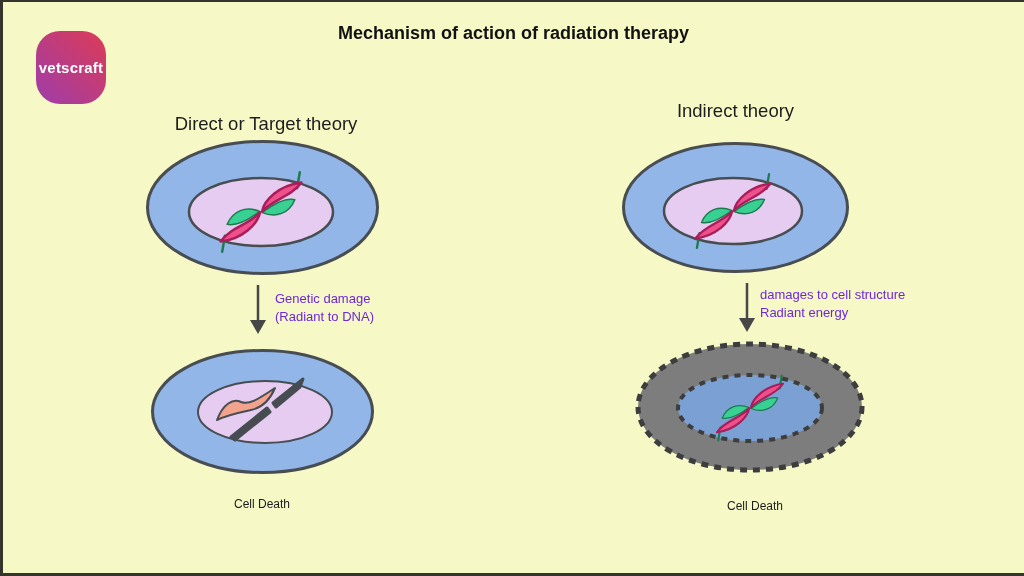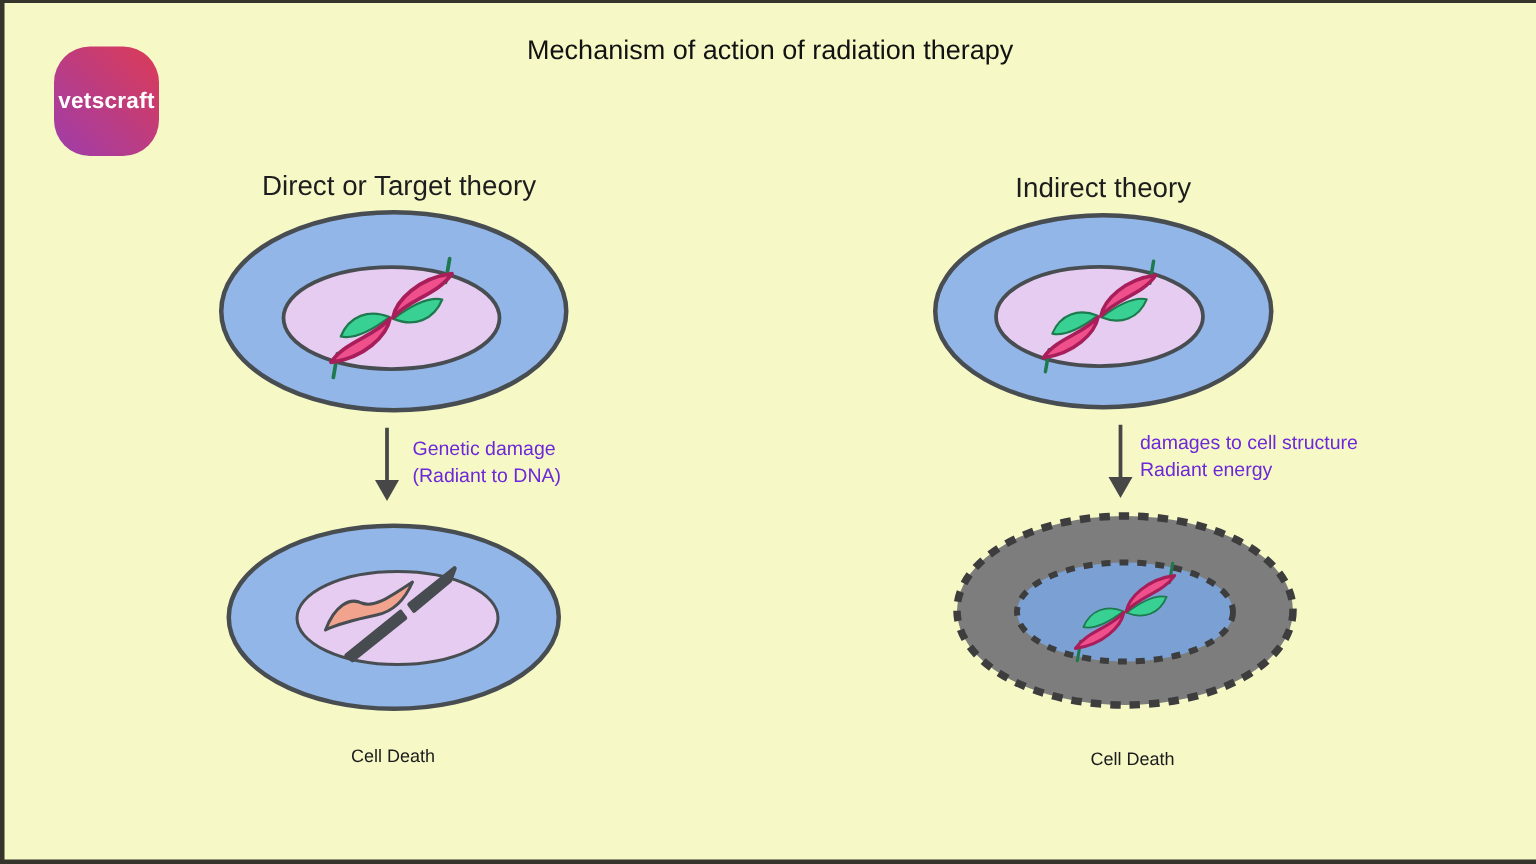--- a/index.html
+++ b/index.html
@@ -13,25 +13,25 @@
   }
   .logo{
     position:absolute; left:33px; top:29px; width:70px; height:73px;
     border-radius:24px;
     background:linear-gradient(225deg, var(--logo_gradient_start,#dc3b55), var(--logo_gradient_end,#9e3dab));
     display:flex; align-items:center; justify-content:center;
   }
   .logo span{color:#fff; font-size:15px; font-weight:700; letter-spacing:.2px;}
   .title{
     position:absolute; left:0; right:0; top:21px; text-align:center;
-    font-size:18px; font-weight:400; color:#121212;
+    font-size:18px; font-weight:700; color:#121212;
   }
   .heading{position:absolute; text-align:center; font-size:18.5px; color:#1d1d1d;}
   .heading.left{left:118px; width:290px; top:99px;margin-top:12px;}
-  .heading.right{left:590px; width:285px; top:98px;margin-top:14px;}
+  .heading.right{left:590px; width:285px; top:98px;}
   .cellsvg{position:absolute;}
   .c-lt{left:141px; top:137px;}
   .c-lb{left:146px; top:346px;}
   .c-rt{left:617px; top:139px;}
   .c-rb{left:631px; top:339px;}
   .arrow{position:absolute; width:22px; height:50px;}
   .arrow.left{left:244px; top:283px;}
   .arrow.right{left:733px; top:281px;}
   .arrow-label{position:absolute; font-size:13px; line-height:17.5px; color:#6d28d9;}
   .arrow-label.left{left:272px; top:288px;}

